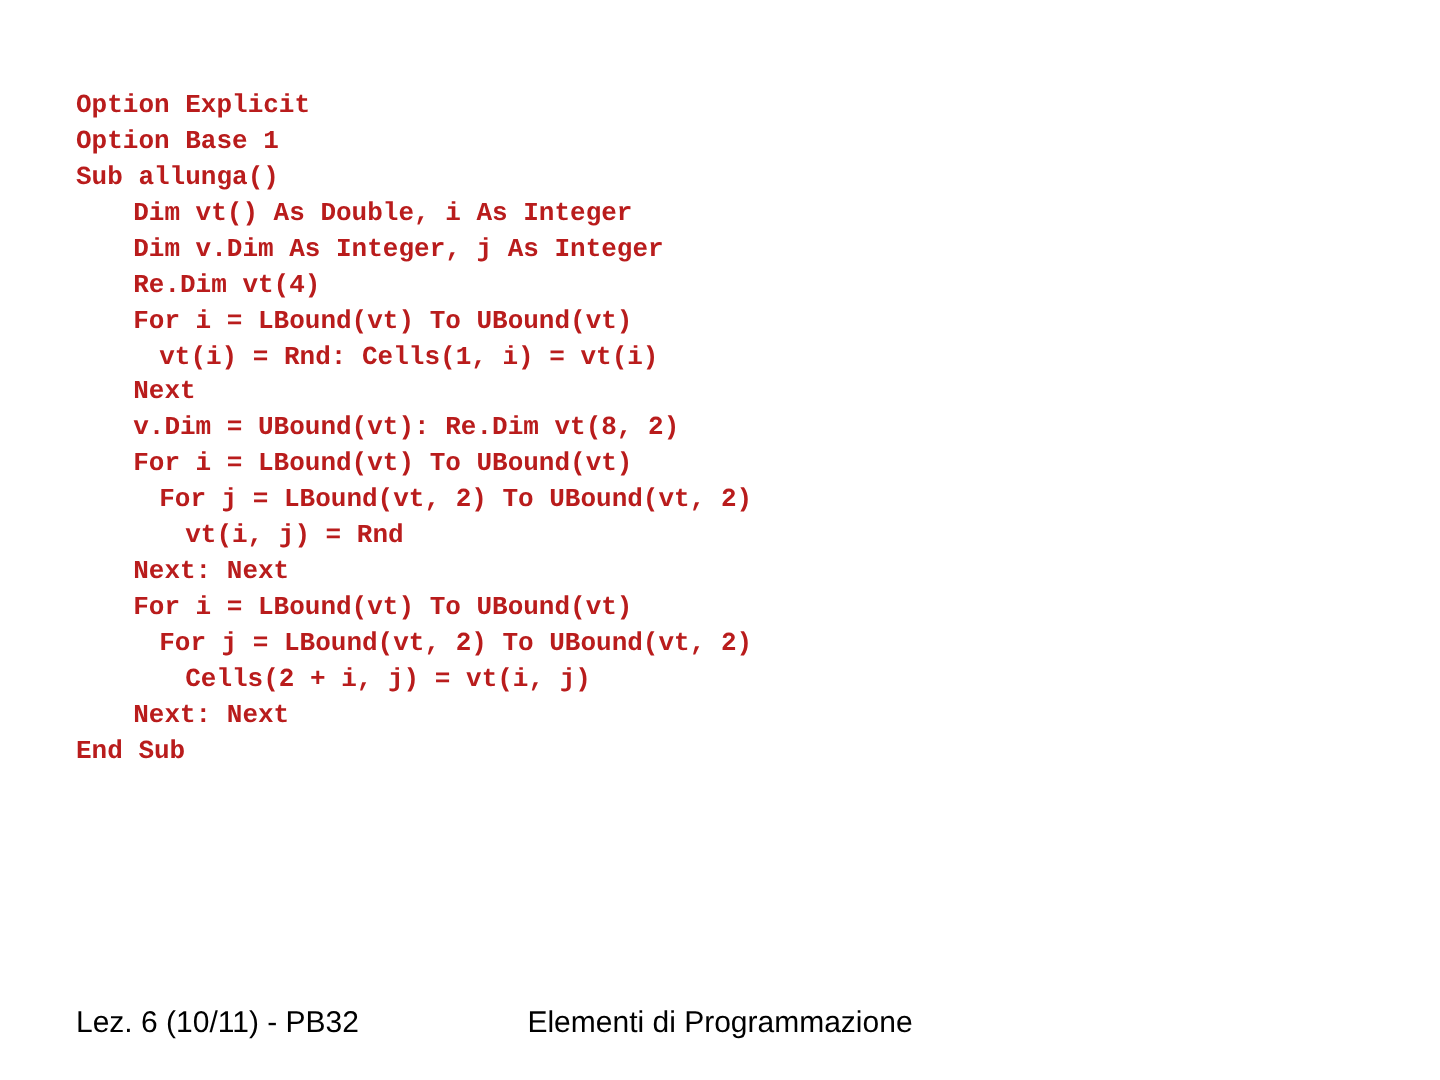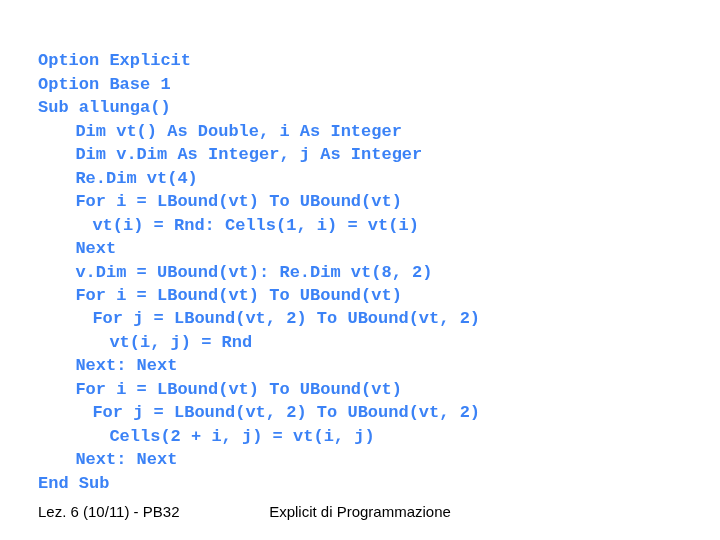--- a/index.html
+++ b/index.html
@@ -15,23 +15,23 @@
   .slide {
     width: 720px;
     height: 540px;
     position: relative;
     box-sizing: border-box;
     padding: 26px 38px 0 38px;
   }
   .code {
     font-family: "Courier New", Courier, monospace;
     font-weight: bold;
-    font-size: 17px;
+    font-size: 13px;
     line-height: 1.38;
-    color: #3b82f6;
+    color: #b91c1c;
     white-space: pre;
   }
   .code .ind1 { padding-left: 2.2em; display: inline-block; }
   .code .ind2 { padding-left: 3.2em; display: inline-block; }
   .code .ind3 { padding-left: 4.2em; display: inline-block; }
   .footer {
     position: absolute;
     bottom: 20px;
     left: 38px;
     right: 38px;
@@ -71,16 +71,16 @@
 <span class="ind1">Next: Next</span>
 <span class="ind1">For i = LBound(vt) To UBound(vt)</span>
 <span class="ind2">For j = LBound(vt, 2) To UBound(vt, 2)</span>
 <span class="ind3">Cells(2 + i, j) = vt(i, j)</span>
 <span class="ind1">Next: Next</span>
 <span>End Sub</span>
   </div>
 
   <div class="footer">
     <span class="left">Lez. 6 (10/11) - PB</span>
-    <span class="center">Explicit di Programmazione</span>
+    <span class="center">Elementi di Programmazione</span>
     <span class="right">32</span>
   </div>
 </div>
 
 </body></html>

